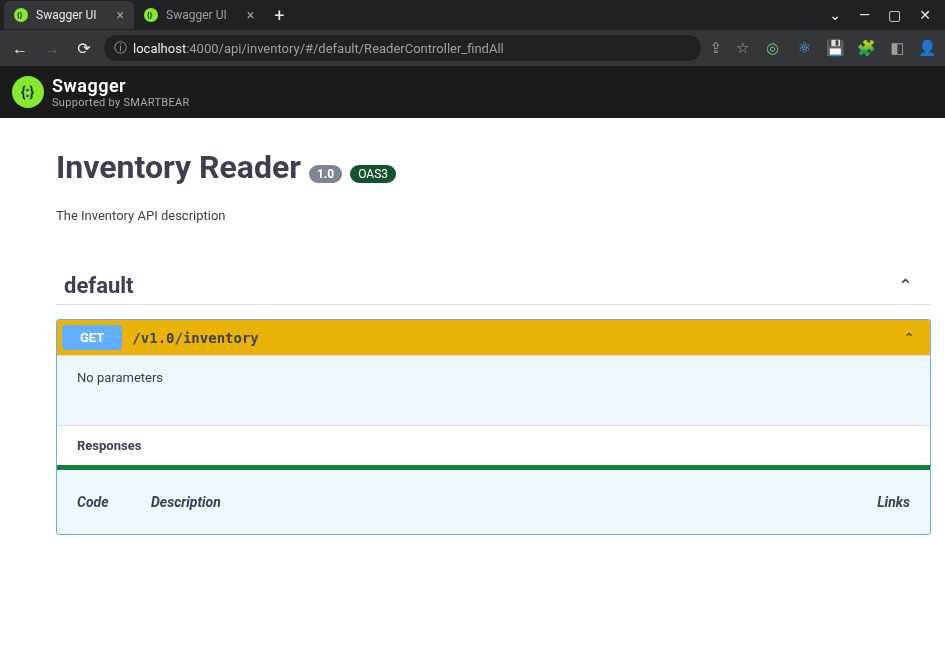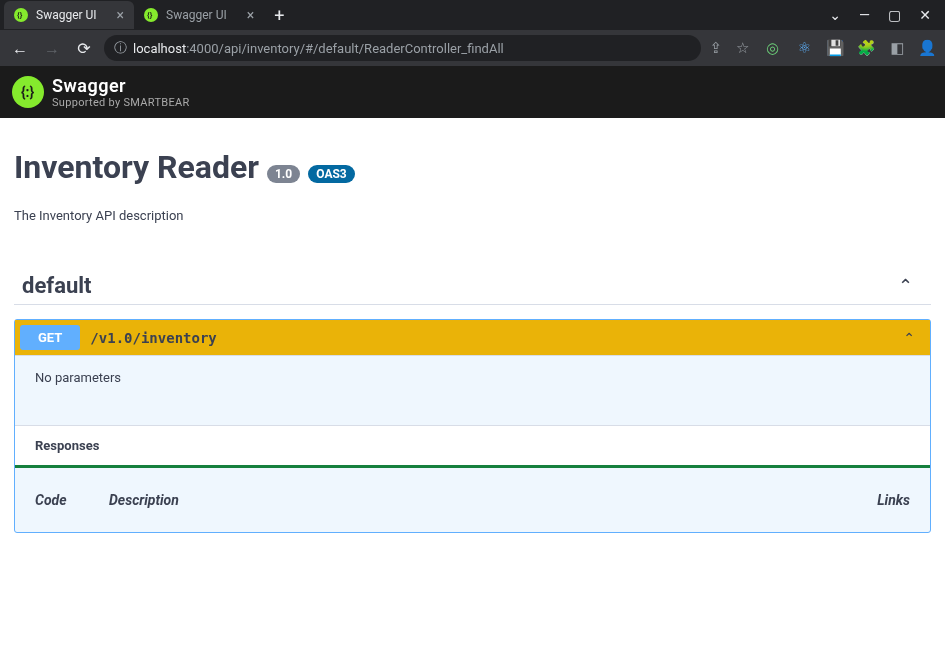--- a/index.html
+++ b/index.html
@@ -35,45 +35,45 @@
     
     
     .swagger-header { background: #1b1b1b; height: 52px; display: flex; align-items: center; padding: 0 12px; }
     .swagger-logo { display: flex; align-items: center; gap: 8px; }
     .logo-circle { width: 32px; height: 32px; border-radius: 50%; background: #85ea2d; display: flex; align-items: center; justify-content: center; }
     .logo-text { color: #fff; display: flex; flex-direction: column; }
     .logo-main { font-size: 18px; font-weight: 600; letter-spacing: 0.5px; }
     .logo-sub { font-size: 11px; color: #aaa; letter-spacing: 0.3px; }
     
     
-    .content { padding: 30px 14px 0 14px; }
+    .content { padding: 30px 14px 0 14px; margin-left: 42px; }
     .api-title-row { display: flex; align-items: baseline; gap: 8px; }
     .api-title { font-size: 32px; font-weight: 700; color: #3b4151; }
     .version-badge { background: #7d8492; color: #fff; font-size: 12px; padding: 2px 8px; border-radius: 14px; font-weight: 700; }
-    .oas-badge { background: #0369a1; color: #fff; font-size: 12px; padding: 2px 8px; border-radius: 14px; font-weight: 700; }
+    .oas-badge { background: #14532d; color: #fff; font-size: 12px; padding: 2px 8px; border-radius: 14px; font-weight: 400; }
     .api-desc { font-size: 13px; color: #3b4151; margin-top: 22px; }
     
     .tag-section { margin-top: 50px; }
     .tag-header { display: flex; align-items: center; justify-content: space-between; border-bottom: 1px solid #d8dde7; padding-bottom: 6px; cursor: pointer; }
     .tag-name { font-size: 22px; font-weight: 700; color: #3b4151; padding-left: 8px; }
     .chevron { font-size: 18px; color: #3b4151; padding-right: 18px; }
     
     .op-block { border: 1px solid #61affe; border-radius: 3px; margin-top: 14px; background: #eff7fe; }
     .op-summary { display: flex; align-items: center; padding: 5px; cursor: pointer; background: #eab308; border-bottom: 1px solid #61affe; }
     .method-badge { background: #61affe; color: #fff; font-weight: 700; font-size: 13px; padding: 5px 18px; border-radius: 3px; margin-right: 10px; }
     .op-path { font-family: monospace; font-size: 14px; font-weight: 600; color: #3b4151; }
     .op-chevron { margin-left: auto; padding-right: 10px; color: #3b4151; font-size: 14px; }
     
     .op-body { }
     .params-header { display: flex; justify-content: space-between; align-items: center; padding: 10px 20px 0 20px; }
     .params-title { font-size: 13px; font-weight: 700; color: #3b4151; border-bottom: 3px solid #61affe; padding-bottom: 8px; }
     .try-btn { background: #fff; border: 1.5px solid #3b4151; padding: 6px 22px; font-size: 13px; font-weight: 700; color: #3b4151; border-radius: 3px; cursor: pointer; }
     .params-body { padding: 14px 20px 40px 20px; border-top: 1px solid #d8dde7; margin-top: -1px; font-size: 13px; color: #3b4151; }
     
-    .responses-header { background: #fff; padding: 12px 20px; font-size: 13px; font-weight: 700; color: #3b4151; border-top: 1px solid #d8dde7; border-bottom: 3px solid #15803d; }
+    .responses-header { background: #fff; padding: 12px 20px; font-size: 13px; font-weight: 700; color: #3b4151; border-top: 1px solid #d8dde7; border-bottom: 5px solid #15803d; }
     .responses-table { padding: 14px 20px; }
     .resp-head-row { display: flex; font-size: 14px; font-weight: 700; color: #3b4151; padding: 10px 0; font-style: italic; }
     .resp-row { display: flex; font-size: 13px; color: #3b4151; padding: 10px 0; }
     .col-code { width: 74px; }
     .col-desc { flex: 1; }
     .col-links { width: 80px; text-align: right; }
     .no-links { font-style: italic; color: #808080; }
   </style>
 </head>
 <body>

